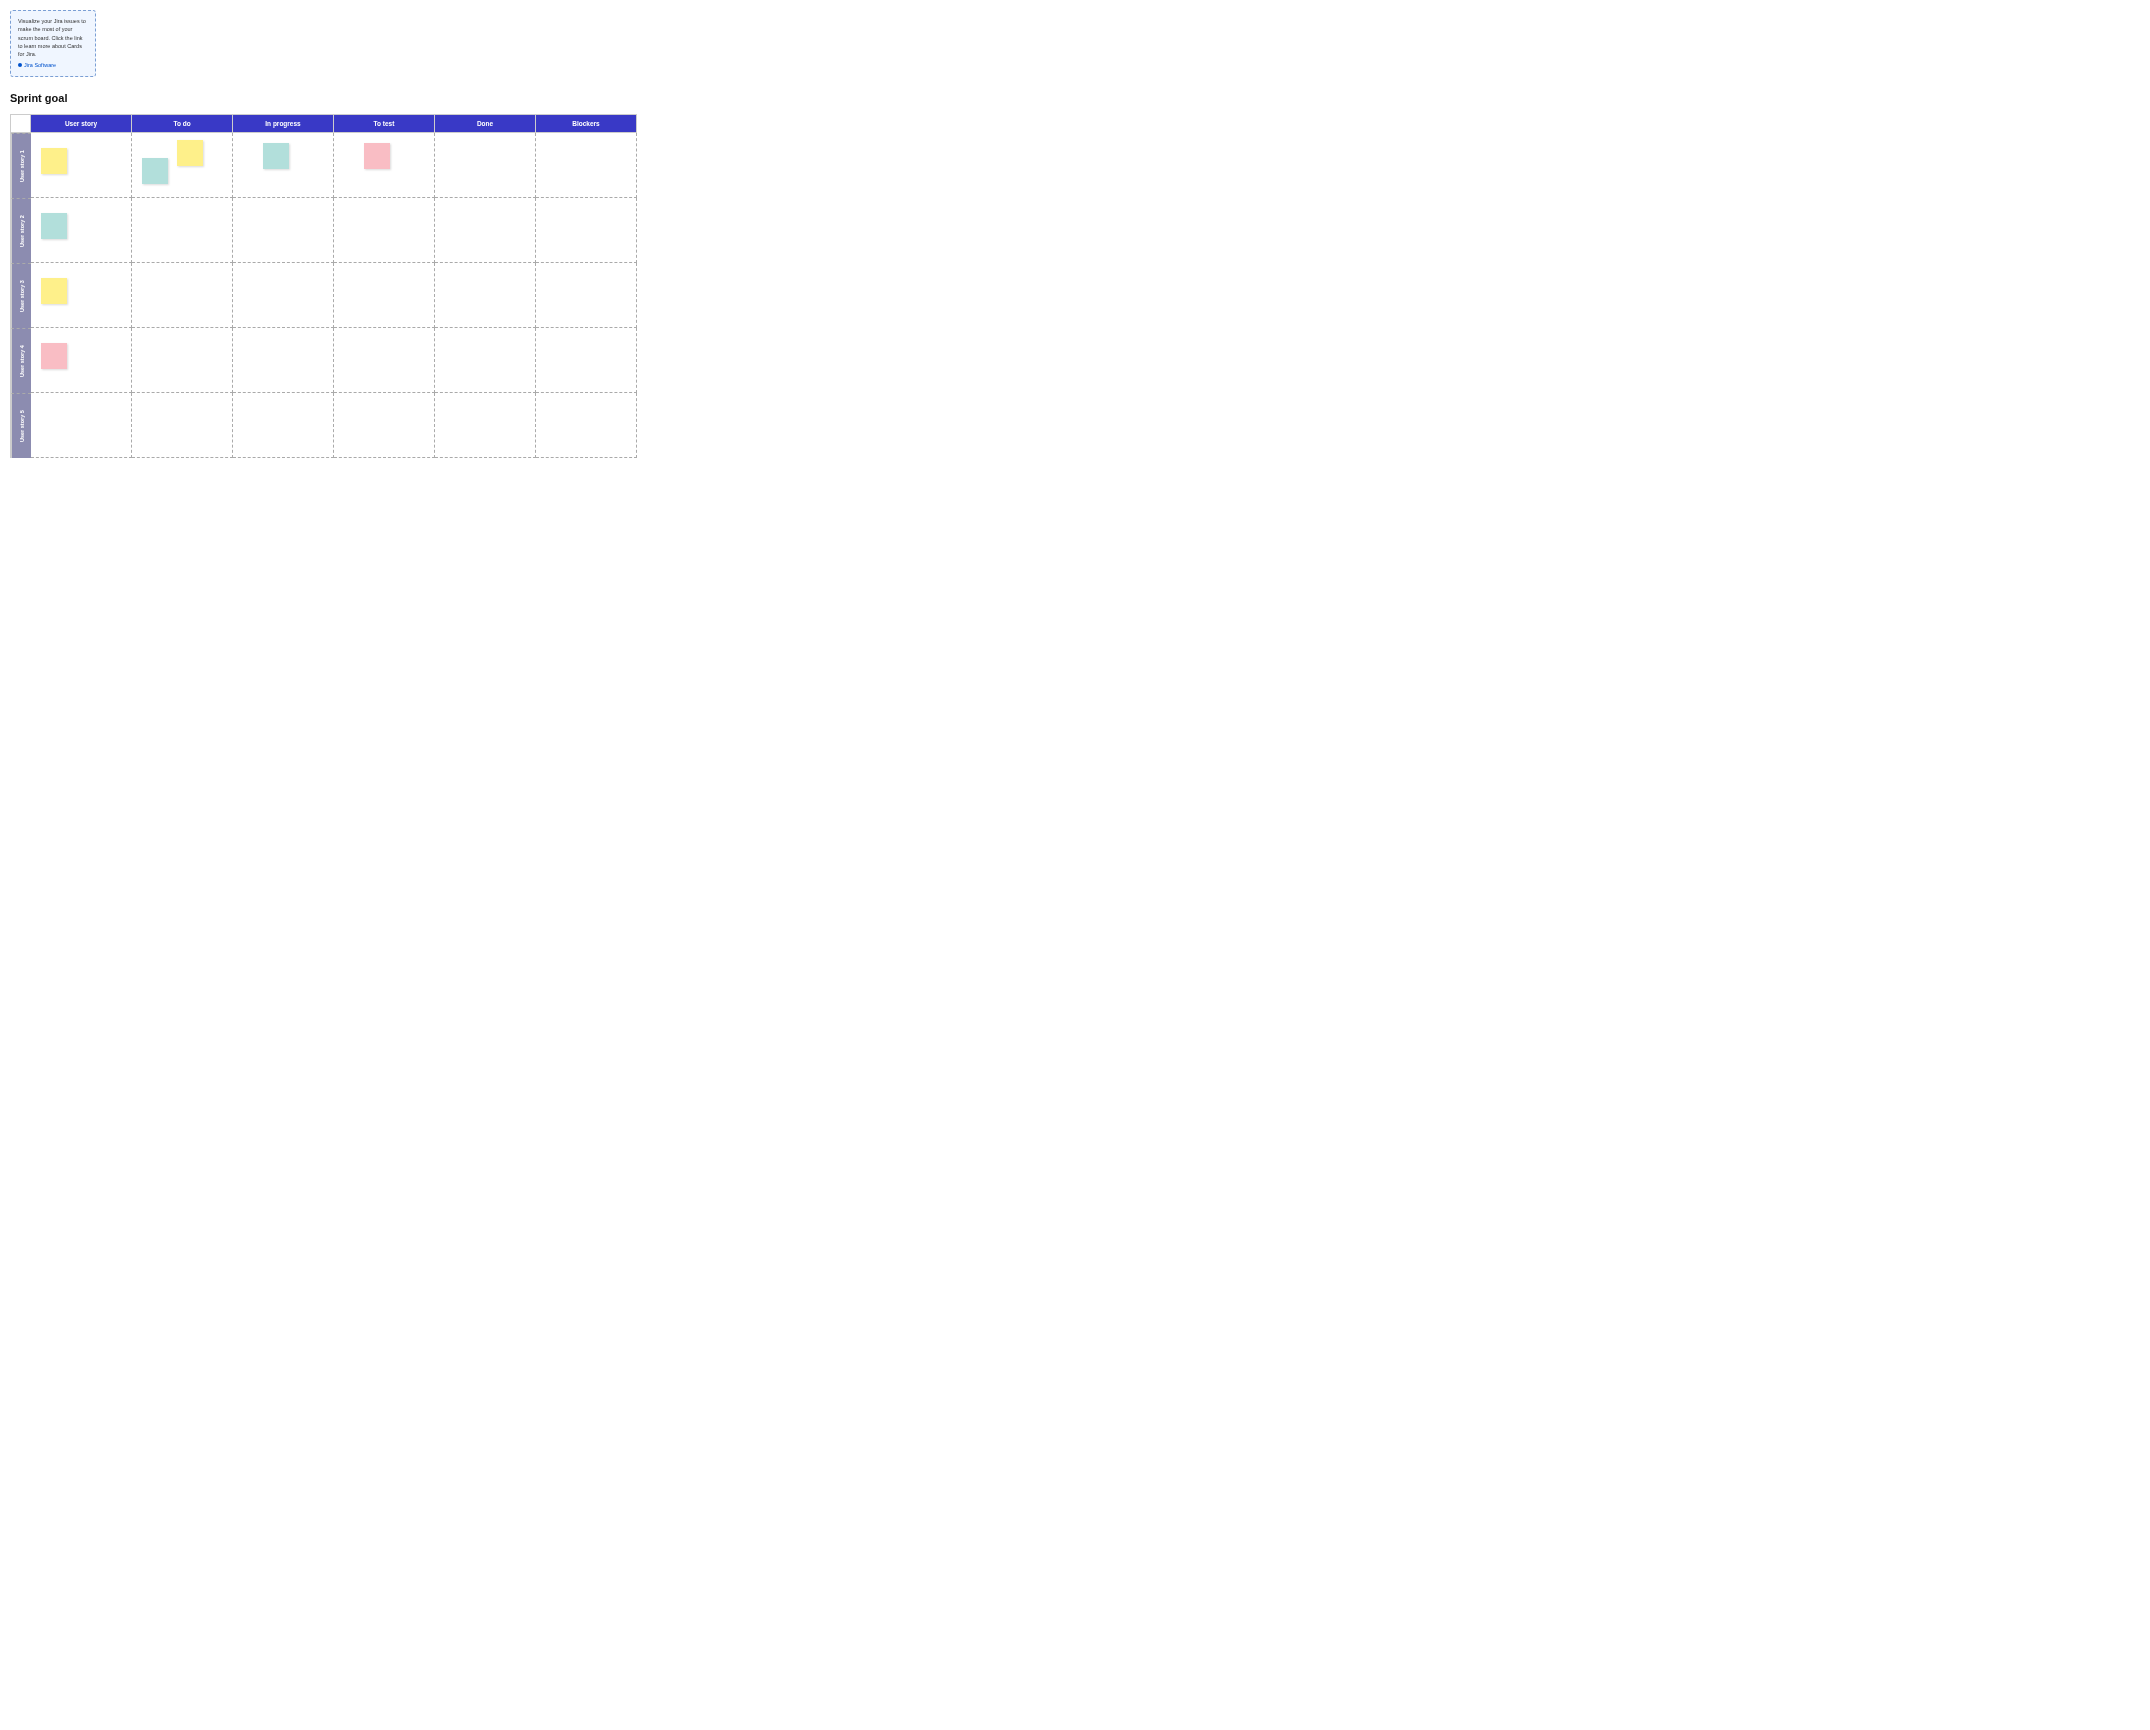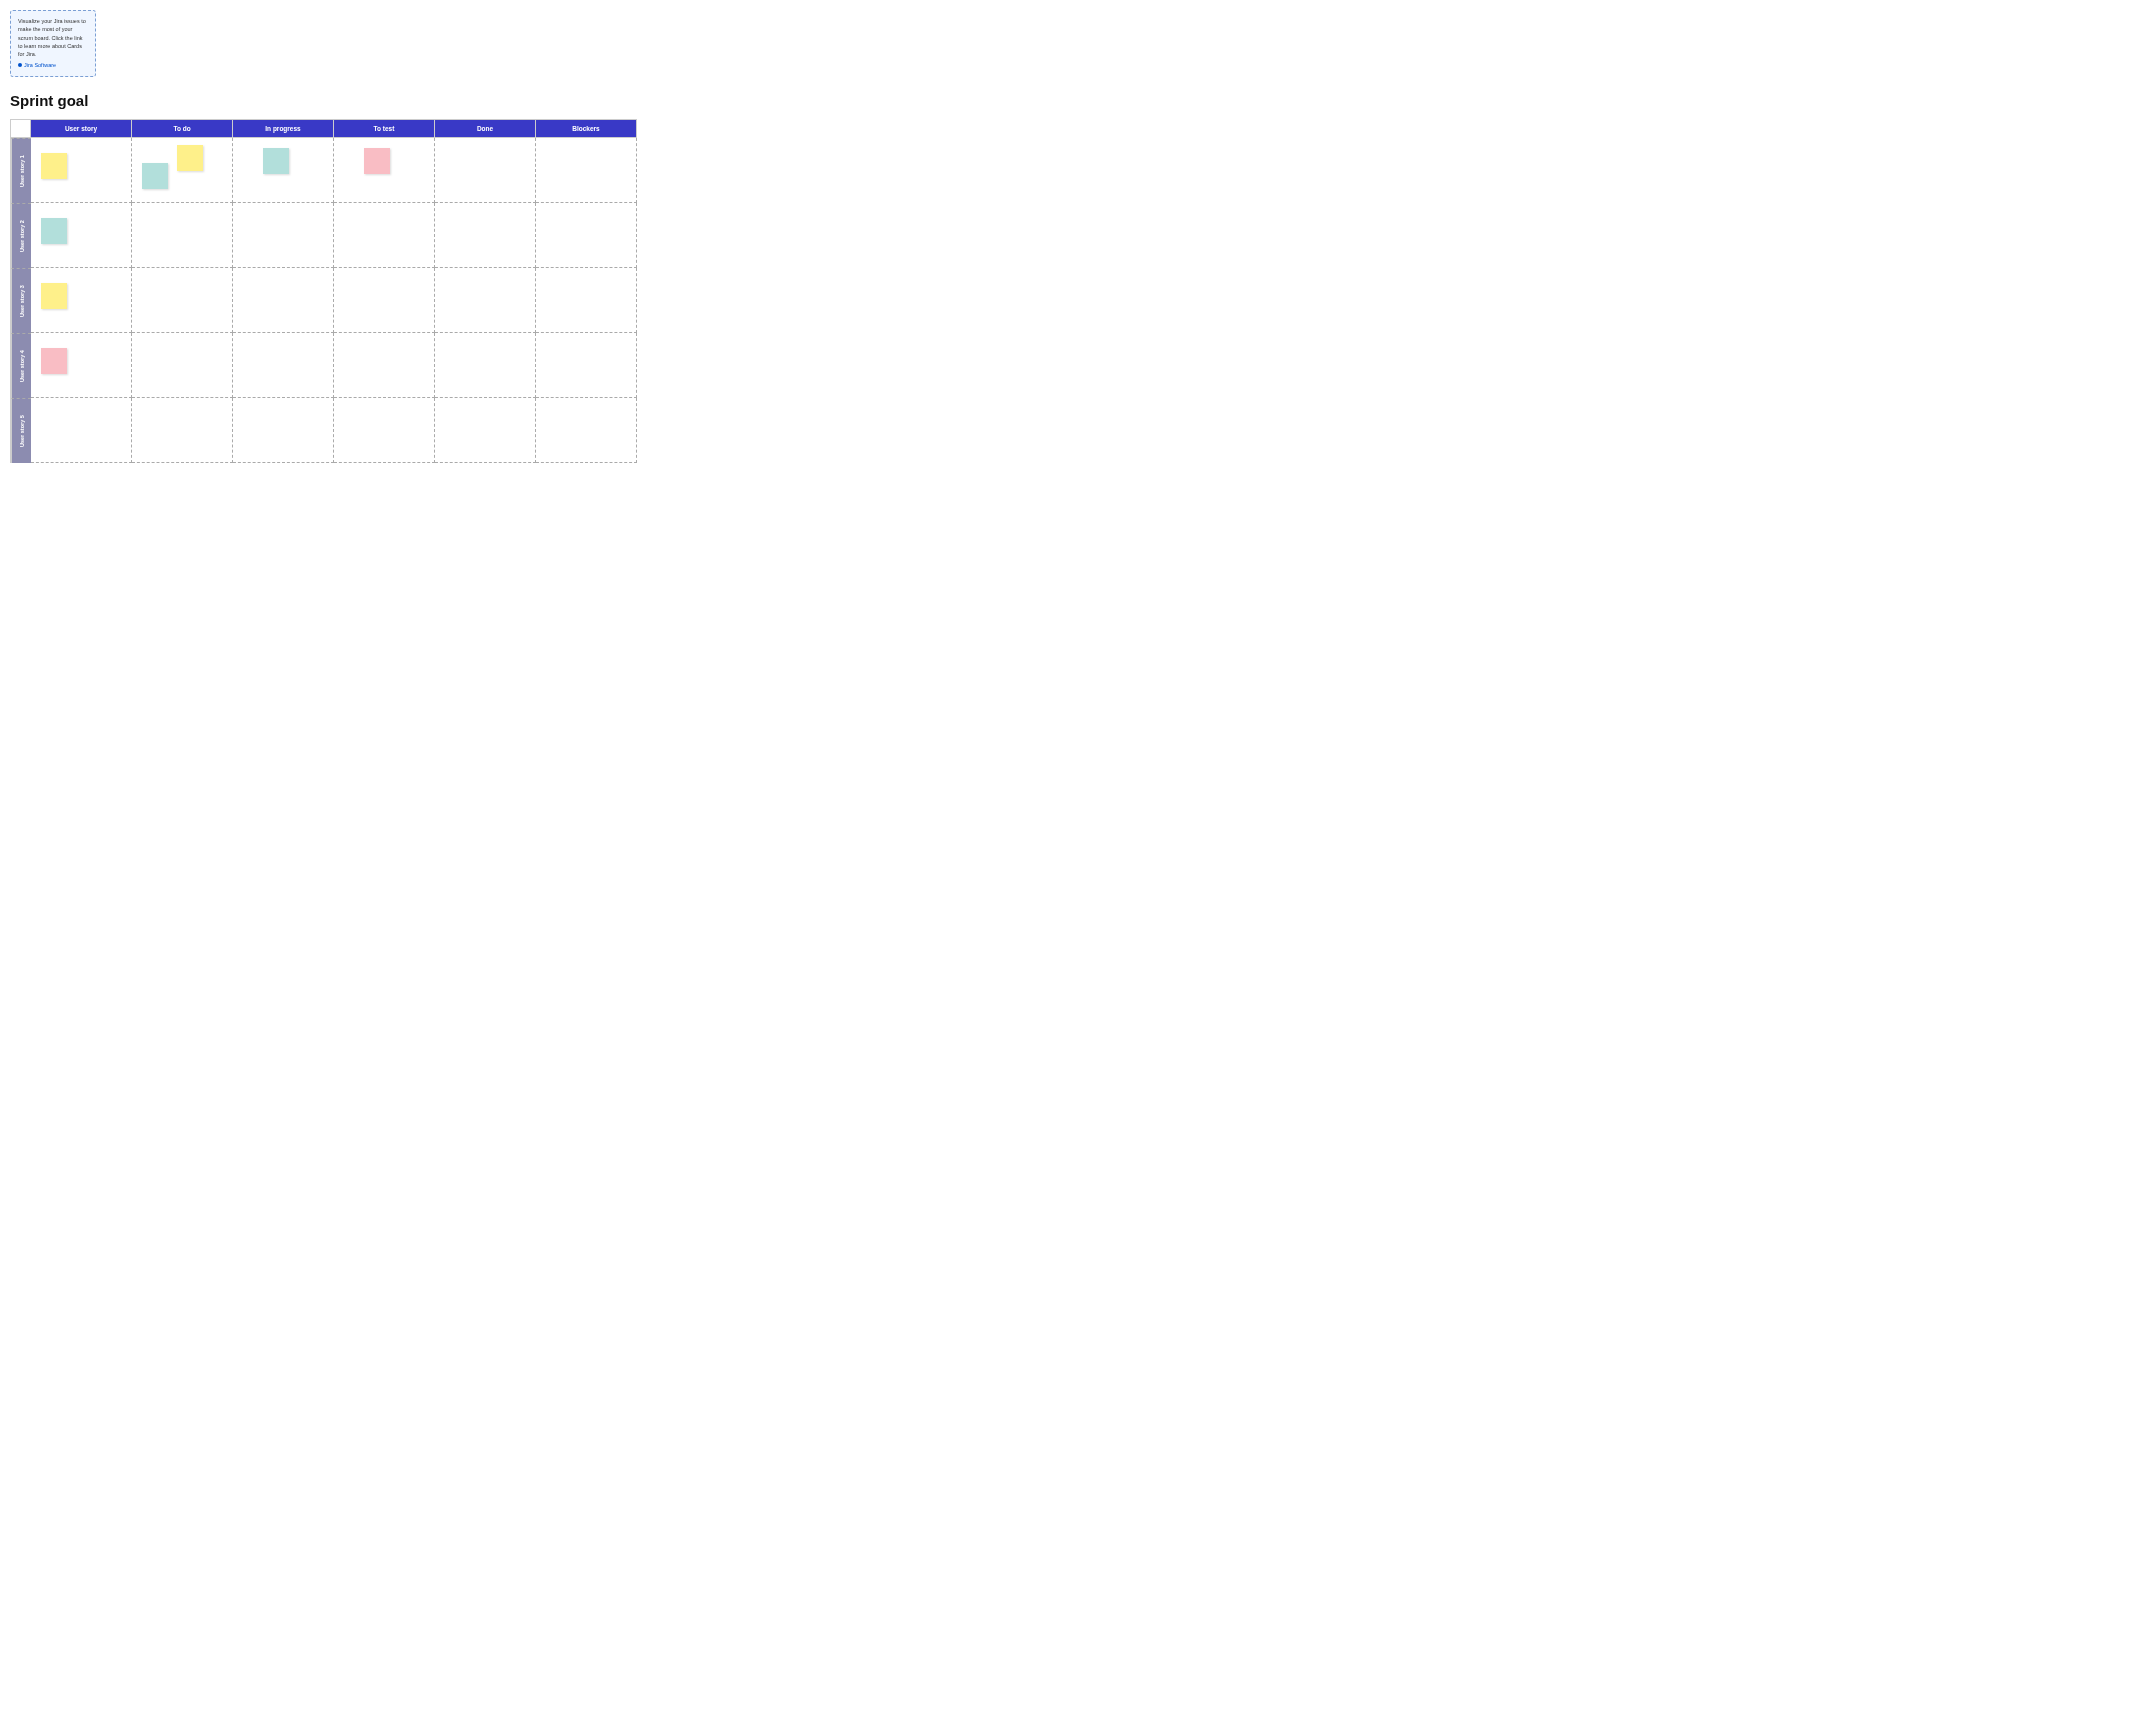--- a/index.html
+++ b/index.html
@@ -25,21 +25,21 @@
       gap: 2px;
     }
     .jira-dot {
       width: 4px; height: 4px;
       background: #0052cc;
       border-radius: 50%;
       display: inline-block;
     }
 
     .sprint-goal {
-      font-size: 15px;
+      font-size: 11px;
       font-weight: bold;
       margin-bottom: 10px;
       color: #111;
     }
 
     .board-wrapper {
       overflow-x: auto;
     }
 
     .board {

